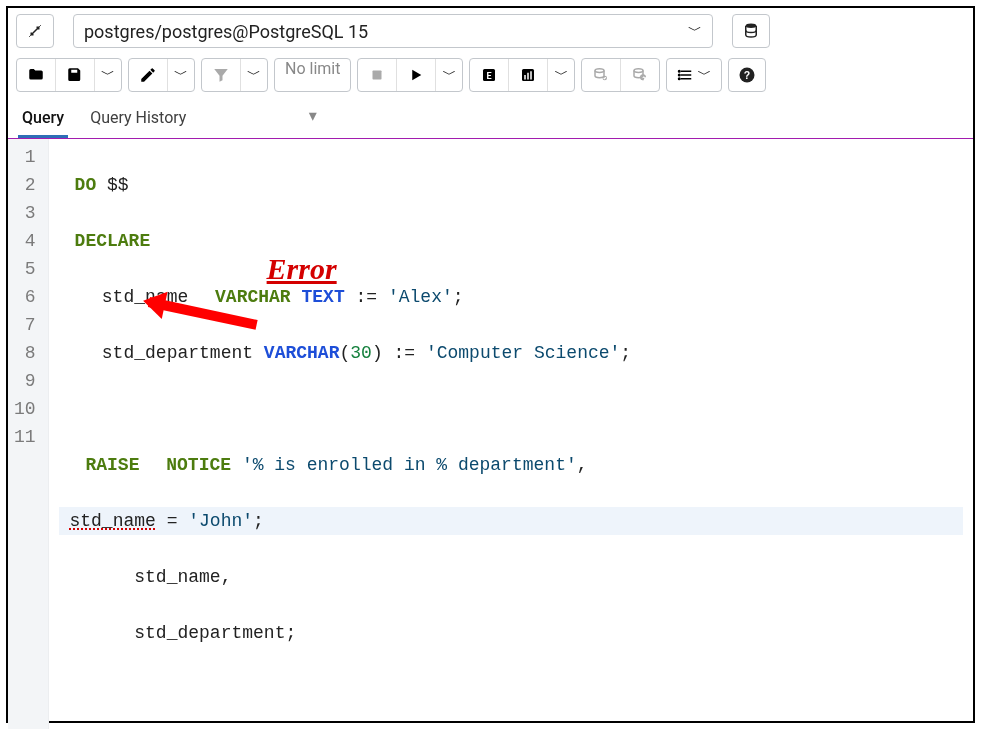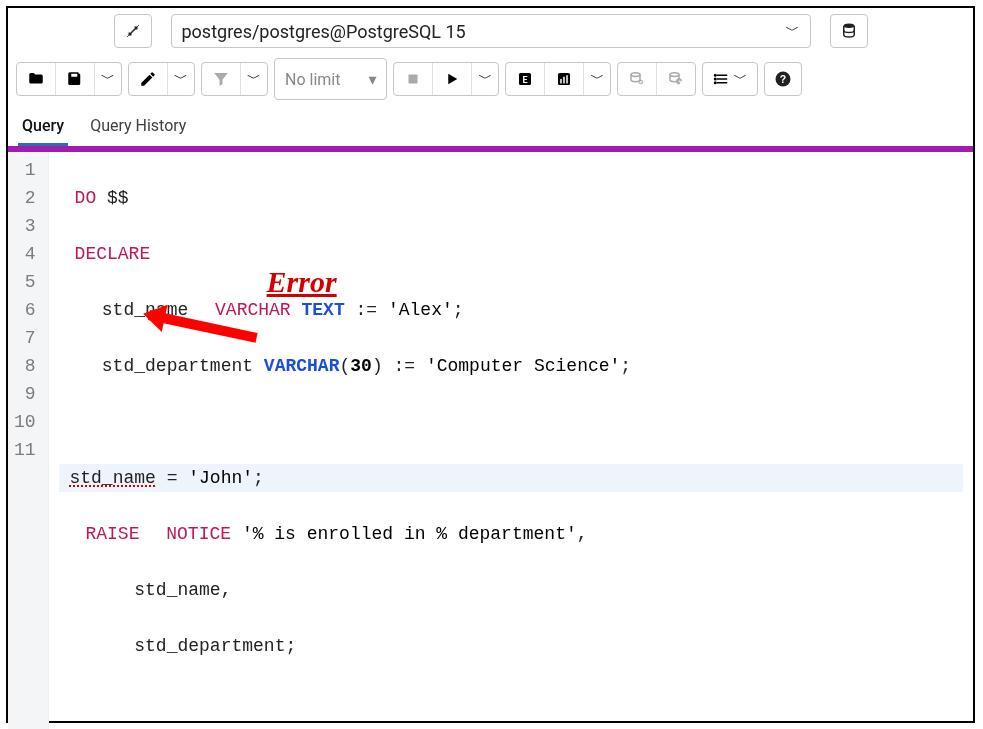--- a/index.html
+++ b/index.html
@@ -16,21 +16,20 @@
     height: 717px;
     position: relative;
     background: #fff;
   }
   
   .conn-bar {
     display: flex;
     align-items: center;
     padding: 6px 8px;
     gap: 19px;
-    justify-content: center;
   }
   .icon-btn {
     border: 1px solid #c3c7cc;
     border-radius: 4px;
     background: #fff;
     width: 38px;
     height: 34px;
     display: inline-flex;
     align-items: center;
     justify-content: center;
@@ -75,32 +74,33 @@
     cursor: pointer;
     border-right: 1px solid #e0e0e0;
   }
   .btn-group .seg:last-child { border-right: none; }
   .btn-group .seg.narrow { padding: 0 6px; min-width: 22px; }
   .limit-select {
     display: inline-flex;
     align-items: center;
     border: 1px solid #c3c7cc;
     border-radius: 4px;
-    height: 42px;
+    height: 34px;
     padding: 0 10px;
     gap: 28px;
     color: #888;
     font-size: 16px;
+    flex-direction: column;
   }
   
   .tabs {
     display: flex;
     gap: 18px;
     padding: 2px 10px 0 10px;
-    border-bottom: 6px solid #a21caf;
+    border-bottom: 1px solid #a21caf;
   }
   .tab {
     padding: 6px 4px 8px 4px;
     font-size: 16px;
     color: #404040;
     cursor: pointer;
     border-bottom: 3px solid transparent;
   }
   .tab.active { border-bottom-color: #2e6db6; color: #111; font-weight: 500; }
   
@@ -120,24 +120,24 @@
   }
   .code {
     padding: 4px 10px;
     white-space: pre;
     color: #222;
     position: relative;
     flex: 1;
   }
   .code .ln { height: 28px; }
   .code .hl { background: #eef4fb; display: block; width: 100%; }
-  .kw { color: #be185d; font-weight: 400; padding-left: 16px; }
+  .kw { color: #4d7c0f; font-weight: 700; padding-left: 16px; }
   .type { color: #1d4ed8; font-weight: 600; }
-  .str { color: #000000; }
-  .num { color: #000000; font-weight: bold; }
+  .str { color: #0c4a6e; }
+  .num { color: #15803d; }
   .err-underline { text-decoration: underline dotted #d40000; text-underline-offset: 3px; }
   
   .annotation {
     position: absolute;
     pointer-events: none;
   }
   .anno-label {
     color: #d40000;
     font-weight: bold;
     font-style: italic;
@@ -325,22 +325,22 @@
         <div>9</div>
         <div>10</div>
         <div>11</div>
     </div>
     <div class="code">
 <div class="ln"><span class="kw">DO</span> $$</div>
 <div class="ln"><span class="kw">DECLARE</span></div>
 <div class="ln">    std_name <span class="kw">VARCHAR</span> <span class="type">TEXT</span> := <span class="str">'Alex'</span>;</div>
 <div class="ln">    std_department <span class="type">VARCHAR</span>(<span class="num">30</span>) := <span class="str">'Computer Science'</span>;</div>
 <div class="ln"> </div>
+<div class="ln"> <span class="kw">RAISE</span> <span class="kw">NOTICE</span> <span class="str">'% is enrolled in % department'</span>,</div>
 <div class="ln hl"> <span class="err-underline">std_name</span> = <span class="str">'John'</span>;</div>
-<div class="ln"> <span class="kw">RAISE</span> <span class="kw">NOTICE</span> <span class="str">'% is enrolled in % department'</span>,</div>
 <div class="ln">       std_name,</div>
 <div class="ln">       std_department;</div>
 
 
       
       <div class="annotation" style="left:90px; top:140px; width:200px;">
         <div class="arrow-left" style="left:10px; top:18px; width:110px; transform:rotate(12deg); transform-origin:left center;"></div>
       </div>
       <div class="annotation anno-label" style="left:218px; top:116px;">Error</div>
     </div>

